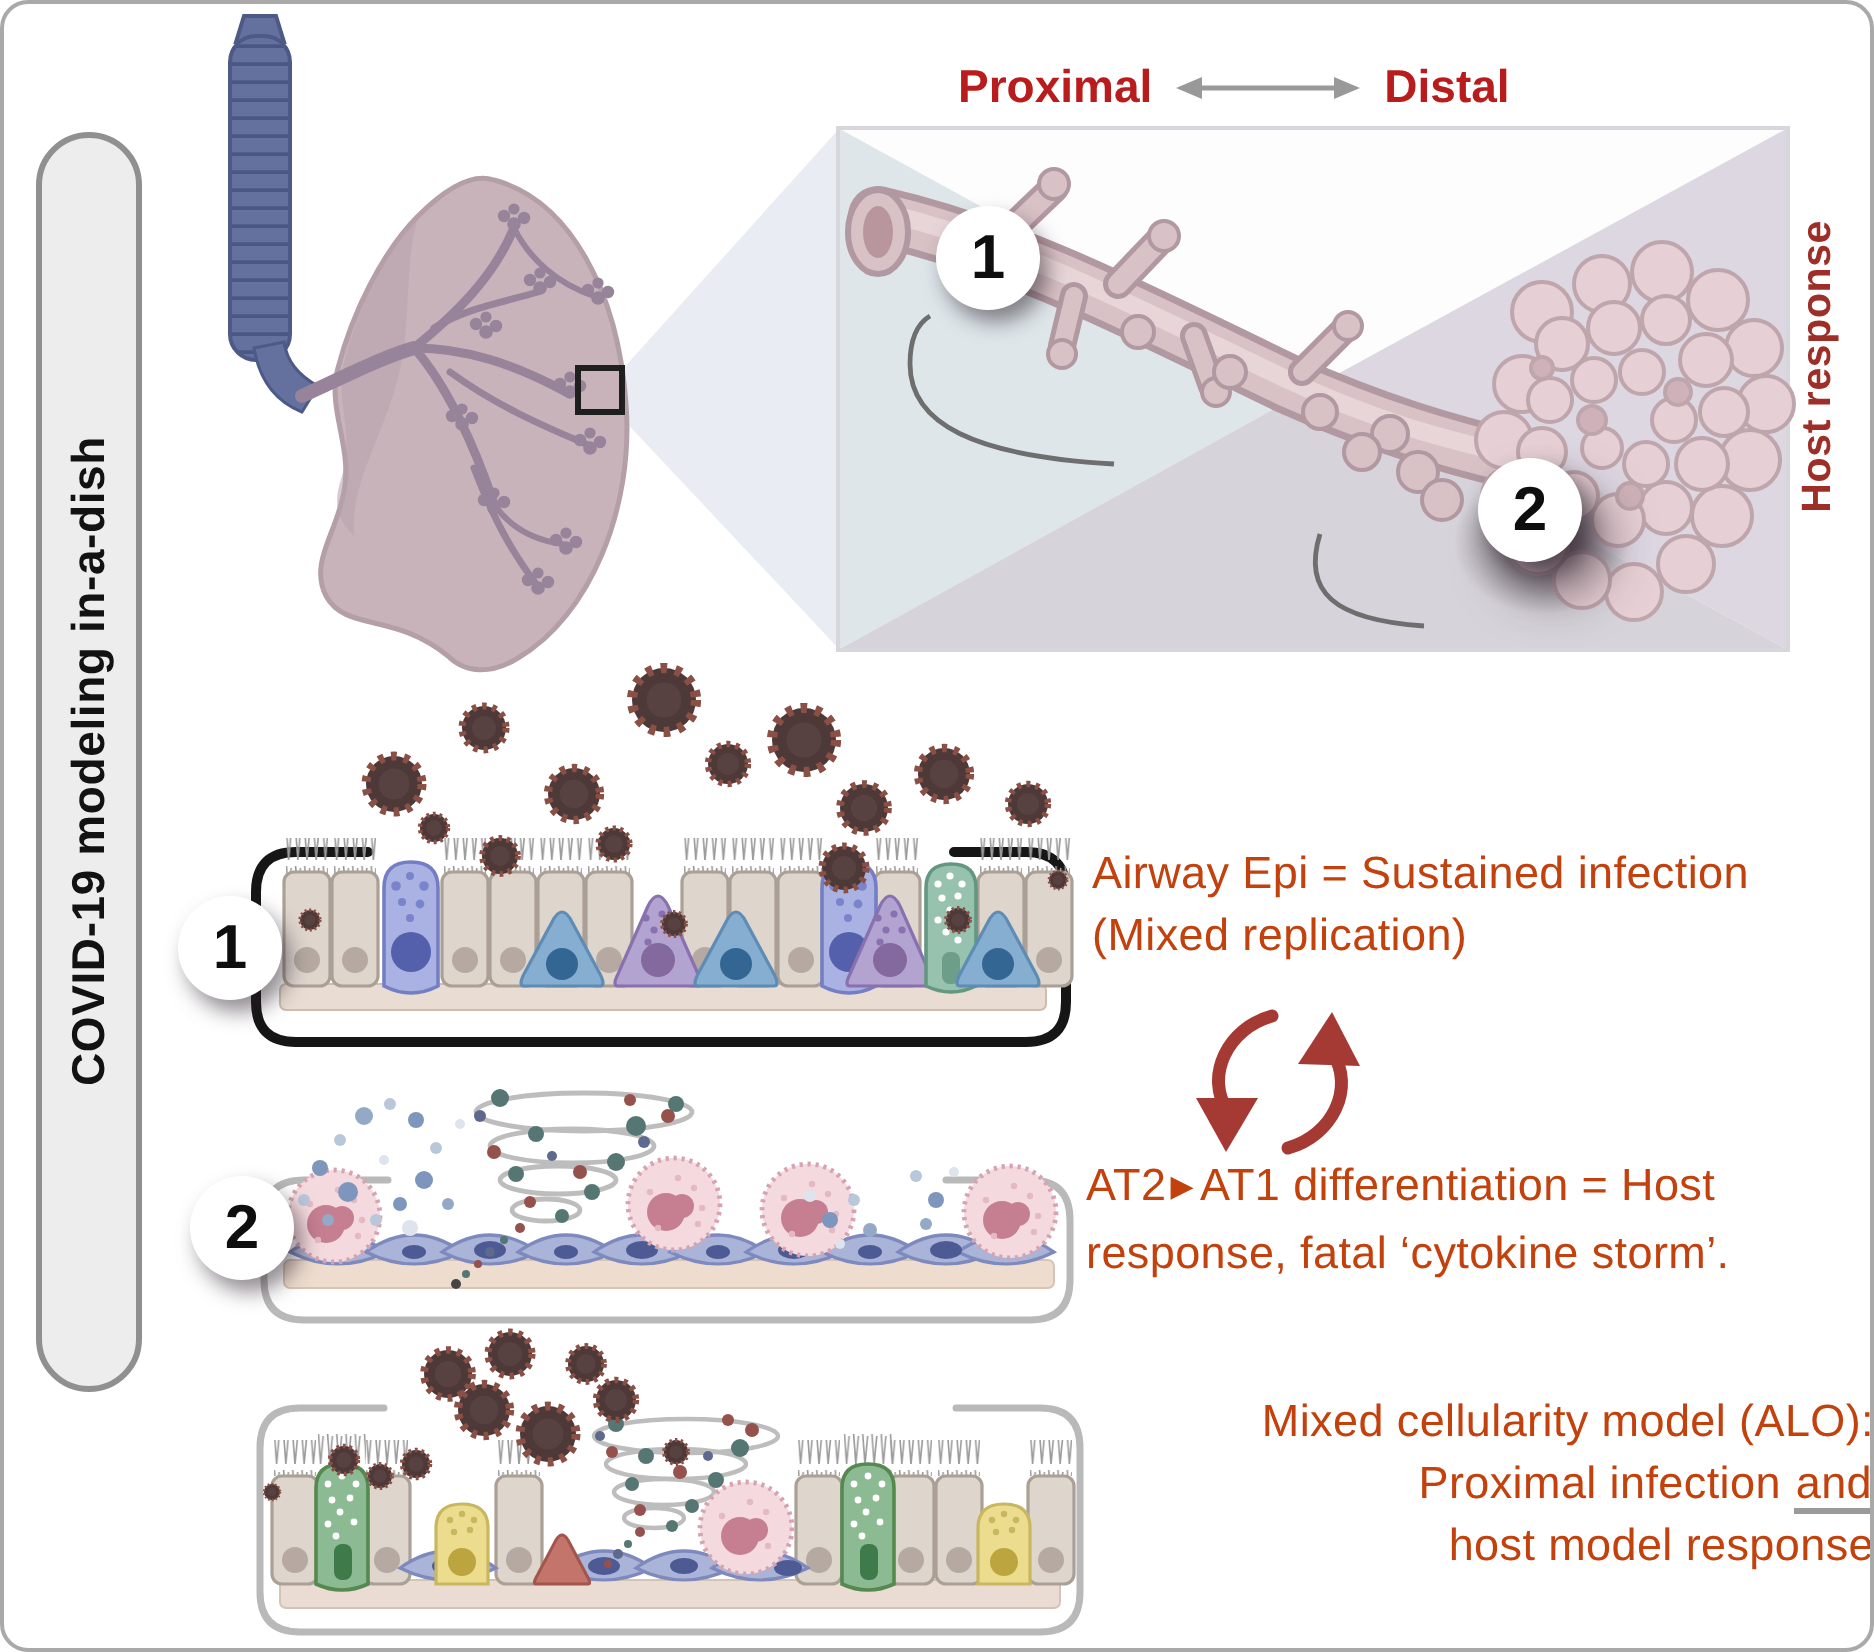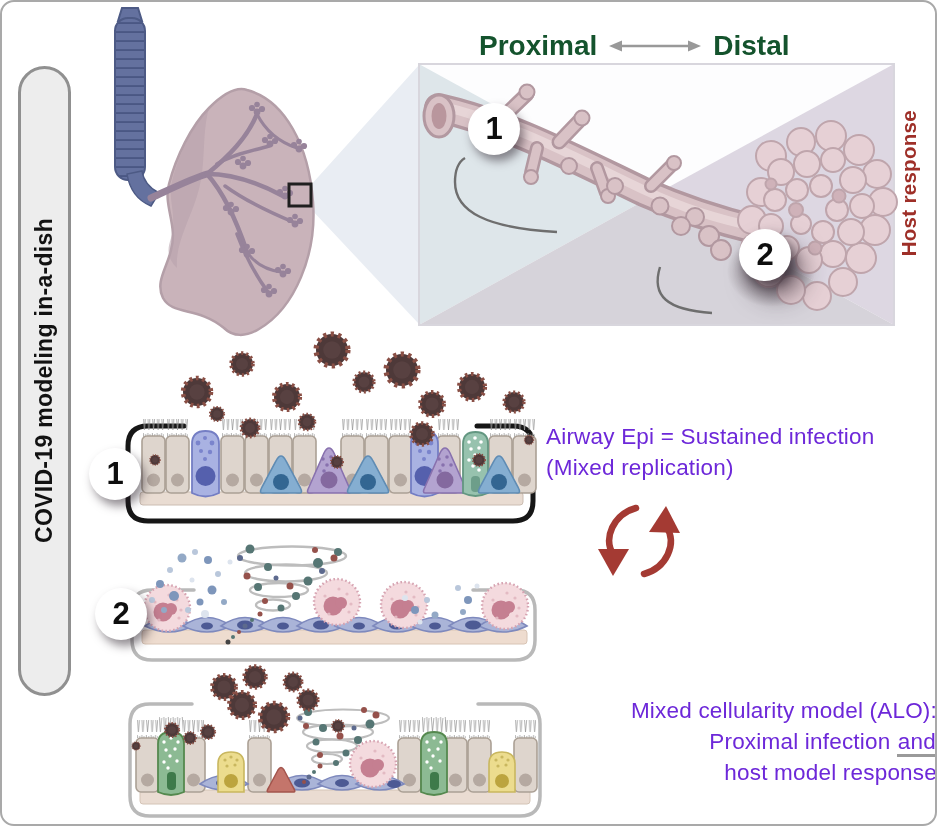--- a/index.html
+++ b/index.html
@@ -14,21 +14,21 @@
     position:absolute; left:16px; top:64px; width:53px; height:630px;
     background:#ededed; border:3.5px solid #909090; border-radius:28px;
     display:flex; align-items:center; justify-content:center;
   }
   .vtext { writing-mode:vertical-rl; transform:rotate(180deg); white-space:nowrap; }
   .sidebar-title { font-weight:700; font-size:23px; color:#121212; letter-spacing:.3px; }
 
   
   .prox-dist {
     position:absolute; left:477px; top:28px; display:flex; align-items:center; gap:12px;
-    font-weight:700; font-size:28px; color:#14532d;
+    font-weight:700; font-size:23px; color:#b91c1c;
   }
 
   
   .vlabel { position:absolute; font-weight:700; font-size:20.5px; letter-spacing:.3px; }
   .viral-label { left:386px; top:110px; color:#678894; }
   .host-label  { left:895px; top:108px; color:#9e2f28; }
 
   
   .region-label { position:absolute; font-size:23px; color:#4a4a4a; }
   .airway-label  { left:437px; top:213px; }
@@ -37,21 +37,21 @@
   
   .badge {
     position:absolute; width:52px; height:52px; border-radius:50%; background:#ffffff;
     display:flex; align-items:center; justify-content:center;
     font-weight:700; font-size:31px; color:#0e0e0e; z-index:6;
     box-shadow:4px 6px 10px rgba(40,30,40,.5);
   }
   .shadow-heavy { box-shadow:12px 16px 24px rgba(55,42,52,.65), 4px 6px 10px rgba(40,30,40,.5); }
 
   
-  .caption { position:absolute; font-size:22.5px; line-height:31px; color:#6d28d9; letter-spacing:.2px; width:392px; }
+  .caption { position:absolute; font-size:22.5px; line-height:31px; color:#c2410c; letter-spacing:.2px; width:392px; }
   .tri { font-size:15px; display:inline-block; transform:translateY(-2px); padding:0 3px 0 2px; }
   .and-em { border-bottom:3px solid #9a9a9a; padding:0 1px; }
 
   svg { position:absolute; overflow:visible; }
   .z1{z-index:1}.z2{z-index:2}.z3{z-index:3}
 </style>
 </head>
 <body>
 
 <div class="figure">
@@ -475,20 +475,26 @@
           <circle cx="139" cy="92" r="2" fill="#95514b"></circle>
         <circle cx="133" cy="97" r="2" fill="#567674"></circle>
           <circle cx="128" cy="102" r="2.5" fill="#444"></circle>
       </g>
     </g>
   </svg>
   <div class="badge" style="left:93px; top:586px;">
     <span>2</span>
   </div>
 
+  <div class="caption" style="left:541px; top:575px;">
+    <div>
+      <span>AT2</span><span class="tri">▶</span><span>AT1 differentiation = Host</span>
+    </div>
+    <div>response, fatal ‘cytokine storm’.</div>
+  </div>
 
   <svg class="z3" style="left:106px; top:658px;" width="444" height="162" viewBox="0 0 444 162">
     <defs>
       <pattern id="cil3" width="4.6" height="18" patternUnits="userSpaceOnUse">
         <path d="M2.3,18 L1.2,3 M2.3,18 L3.6,4" stroke="#9a9a9a" stroke-width=".8" fill="none"></path>
       </pattern>
       <g id="vir3">
         <circle r="10" fill="#4e3939" stroke="#8a4f45" stroke-width="3.2" stroke-dasharray="2 2.6"></circle>
         <circle r="5.5" fill="#5d4444" opacity=".7"></circle>
       </g>

